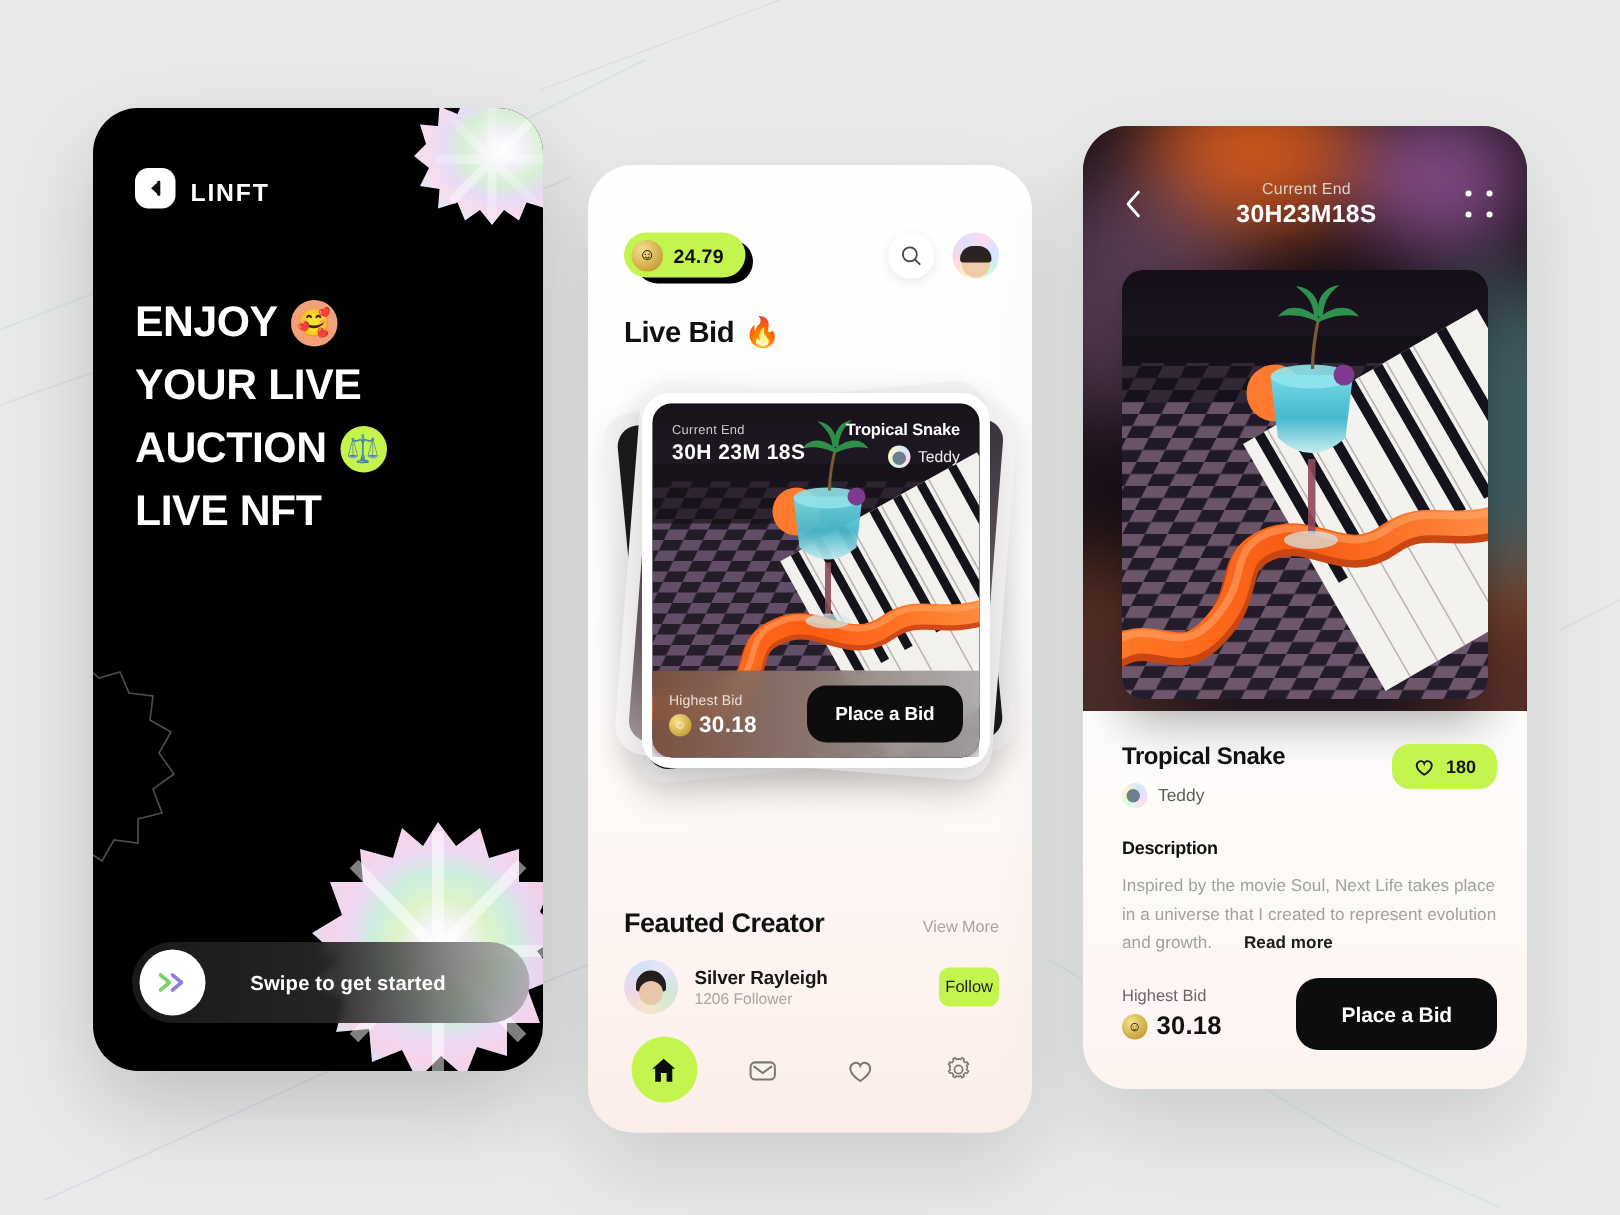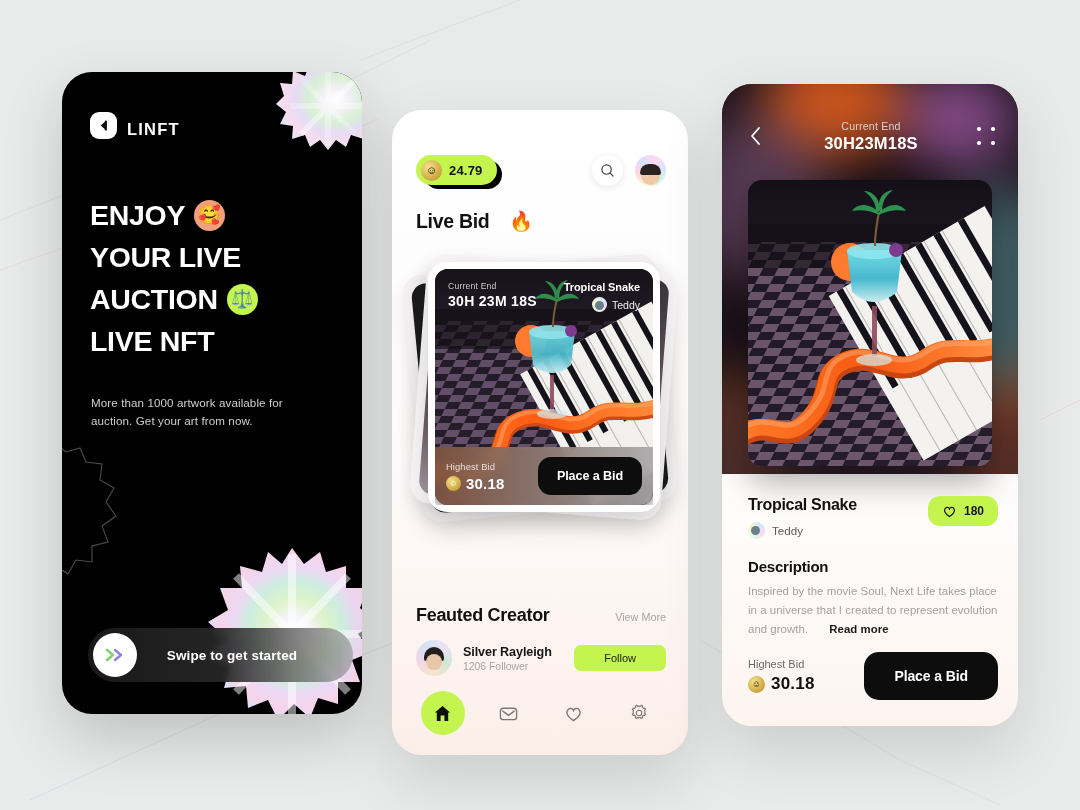--- a/index.html
+++ b/index.html
@@ -126,21 +126,21 @@
     background:#efc9a8; position:relative; margin-bottom:1px;
   }
   .avatar-face::before{
     content:""; position:absolute; left:-1px; top:-2px; width:21px; height:11px;
     border-radius:11px 11px 3px 3px; background:#2a2320;
   }
 
   .p2-title {
     position:absolute; left:24px; top:100px; z-index:5;
     font-size:19.5px; font-weight:800; color:#111; letter-spacing:-.3px;
-    display:flex; align-items:center; gap:20px;
+    display:flex; align-items:center; gap:7px;
   }
 
   .card-stack { position:absolute; left:14px; top:148px; width:268px; height:258px; z-index:4; }
   .stack-card { position:absolute; border-radius:20px; }
   .stack-b1 {
     left:6px; top:6px; width:256px; height:248px; background:#f3f1f1;
     transform:rotate(-5.5deg); box-shadow:0 8px 20px rgba(0,0,0,.09);
   }
   .stack-b1 .inner { position:absolute; inset:9px; border-radius:14px; background:#1c1c1c; }
   .stack-b2 {
@@ -205,21 +205,21 @@
   .creator-ava {
     width:36px;height:36px;border-radius:50%;flex:0 0 auto;position:relative;overflow:hidden;
     background:conic-gradient(from 40deg,#e8e4f7,#cfe7d8,#f6e6c9,#efd7e8,#d4e2f5,#e8e4f7);
   }
   .creator-ava .hair{position:absolute;left:8px;top:7px;width:20px;height:14px;border-radius:10px 10px 2px 2px;background:#241f1d;}
   .creator-ava .face{position:absolute;left:10px;top:14px;width:16px;height:16px;border-radius:50%;background:#e8c7a9;}
   .creator-info{flex:1;}
   .creator-info .nm{font-size:12.6px;font-weight:700;color:#161616;letter-spacing:-.1px;}
   .creator-info .fl{font-size:10.4px;color:#a9a5a3;margin-top:2px;}
   .follow-btn{
-    background:#c3f54e;border:none;border-radius:7px;padding:7px 30px;
+    background:#c3f54e;border:none;border-radius:7px;padding:7px 4px;
     font-size:11px;color:#1b1b1b;font-family:inherit;font-weight:500;
   }
 
   .p2-nav {
     position:absolute; left:18px; right:16px; bottom:18px; height:48px; z-index:6;
     display:flex; align-items:center; justify-content:space-around;
   }
   .nav-item{
     width:44px;height:44px;border-radius:50%;display:flex;align-items:center;justify-content:center;
   }
@@ -253,21 +253,21 @@
   .p3-name{font-size:16px;font-weight:800;color:#111;letter-spacing:-.3px;}
   .p3-auth{display:flex;align-items:center;gap:7px;margin-top:8px;}
   .p3-auth span{font-size:11.6px;color:#5f5b59;}
   .p3-auth .mini-ava{width:17px;height:17px;}
   .like-pill{
     background:#c3f54e;border:none;border-radius:12px;padding:8px 14px;
     display:flex;align-items:center;gap:7px;font-family:inherit;
   }
   .like-pill span{font-size:12px;font-weight:700;color:#161616;}
 
-  .p3-desc-h{position:absolute;left:26px;top:474px;z-index:5;font-size:15px;font-weight:800;color:#111;letter-spacing:-.2px;}
+  .p3-desc-h{position:absolute;left:26px;top:474px;z-index:5;font-size:12px;font-weight:800;color:#111;letter-spacing:-.2px;}
   .p3-desc{position:absolute;left:26px;right:18px;top:498px;z-index:5;
     font-size:11.4px;line-height:19px;color:#a5a09e;letter-spacing:.05px;}
   .p3-desc b{color:#1c1c1c;font-weight:700;margin-left:18px;}
 
   .p3-foot{position:absolute;left:26px;right:20px;bottom:26px;z-index:5;
     display:flex;align-items:center;justify-content:space-between;}
   .p3-hb .lbl{font-size:11px;color:#6c6764;}
   .p3-hb .val{display:flex;align-items:center;gap:6px;margin-top:4px;
     font-size:17px;font-weight:800;color:#111;letter-spacing:.2px;}
   .p3-bid{
@@ -351,21 +351,20 @@
     </div>
     <div class="line">
       <span>AUCTION</span>
       <span class="emoji-chip emoji-green">⚖️</span>
     </div>
     <div class="line">
       <span>LIVE NFT</span>
     </div>
   </div>
 
-  <div class="p1-sub">More than 1000 artwork available for auction. Get your art from now.</div>
 
   <div class="swipe-btn">
     <span class="swipe-knob">
       <svg width="22" height="14" viewBox="0 0 22 14">
         <path d="M3 2 L9 7 L3 12" stroke="#7bd36a" stroke-width="2.4" fill="none" stroke-linecap="round" stroke-linejoin="round"></path>
         <path d="M11 2 L17 7 L11 12" stroke="#8f7fe0" stroke-width="2.4" fill="none" stroke-linecap="round" stroke-linejoin="round"></path>
       </svg>
     </span>
     <span class="swipe-label">Swipe to get started</span>
   </div>

